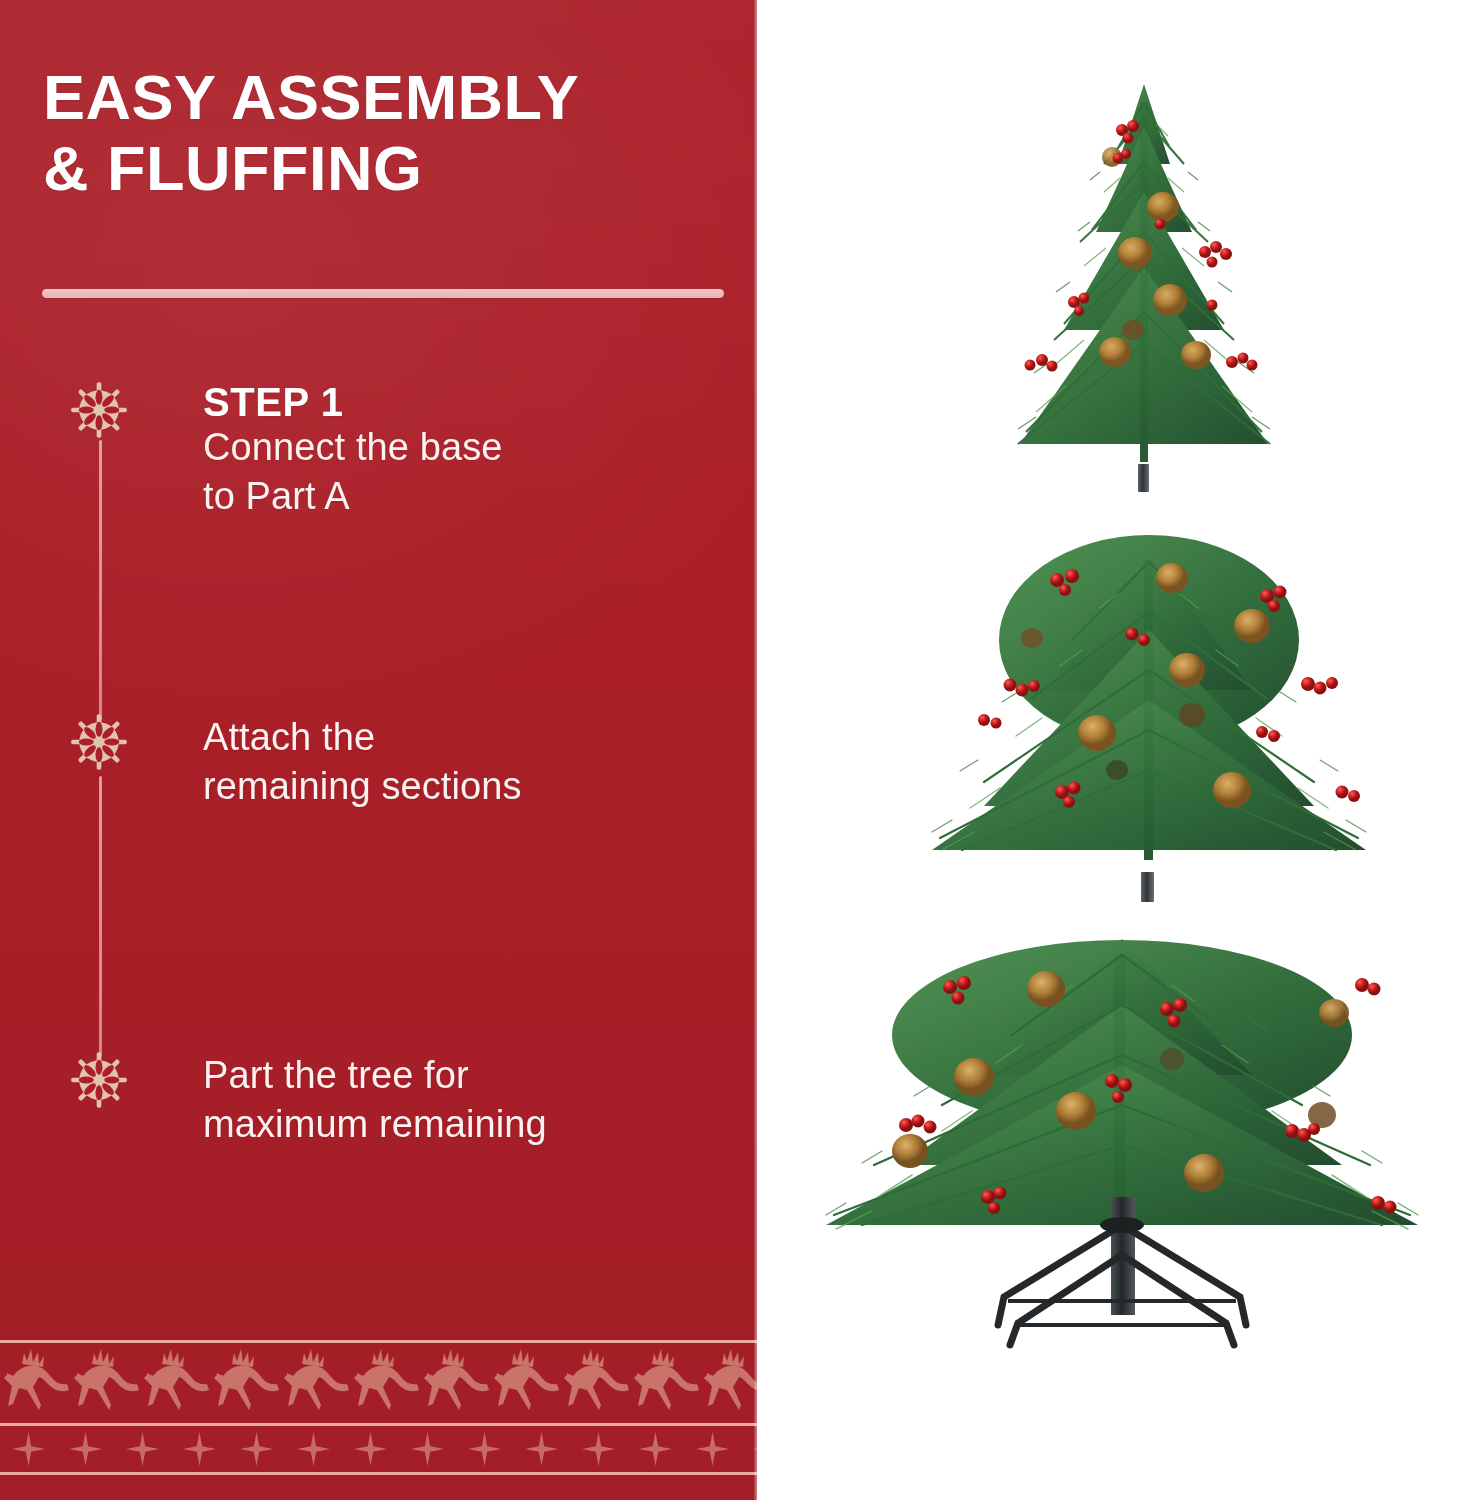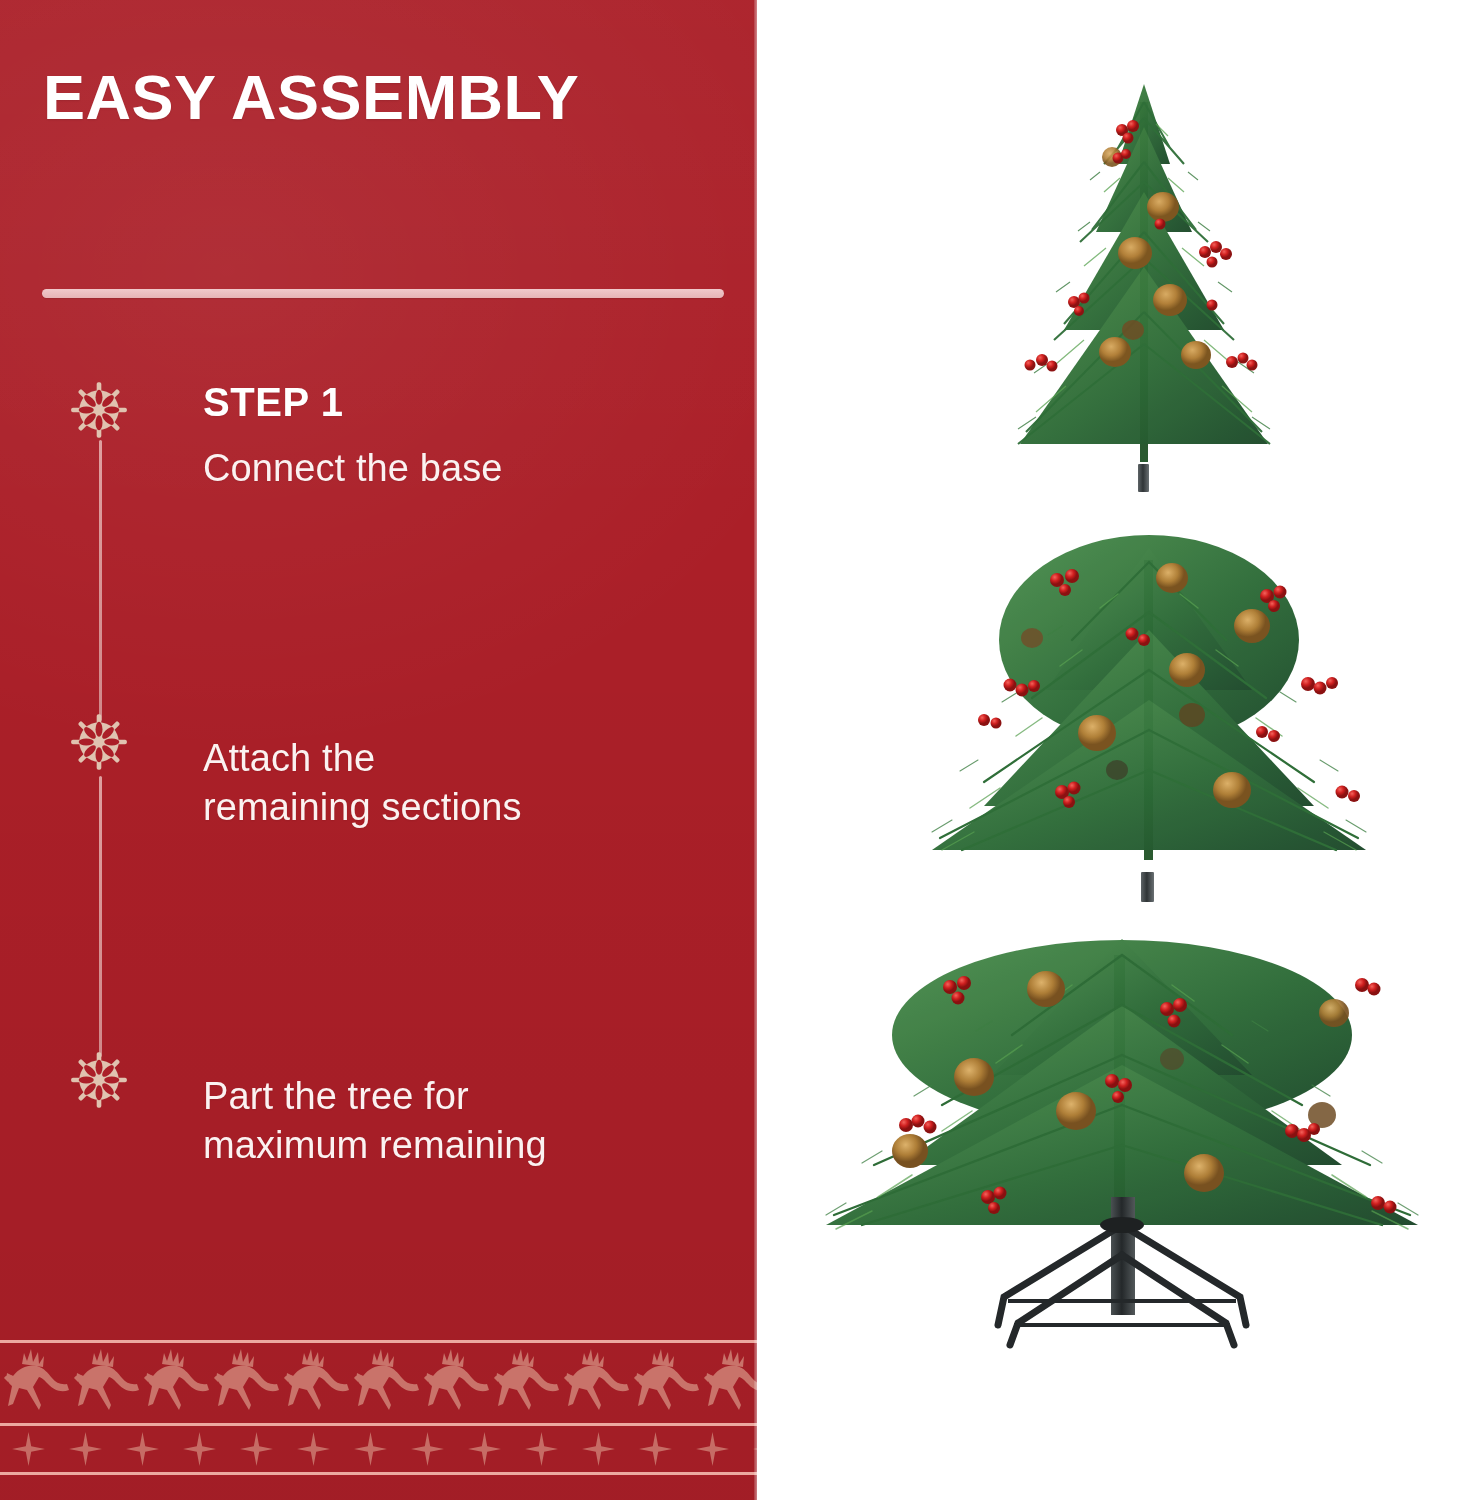--- a/index.html
+++ b/index.html
@@ -82,21 +82,20 @@
 
   .step-title {
     color:#ffffff;
     font-size:40px;
     font-weight:bold;
     letter-spacing:.6px;
     line-height:1.06;
     text-shadow:0 1px 2px rgba(0,0,0,.08);
   }
   .step-desc {
-    margin-top:21px;
     color:#fbf2f1;
     font-size:38px;
     font-weight:300;
     line-height:1.28;
     letter-spacing:.1px;
     text-shadow:0 1px 2px rgba(0,0,0,.07);
   }
 
   
   .border-band {
@@ -150,20 +149,21 @@
 </head>
 <body>
 
 <div id="root">
 
   <div class="panel" style="background: rgb(171, 31, 40);">
     <div class="panel-sheen"></div>
 
     <div class="title">
       <span>EASY ASSEMBLY</span>
+      <span class="l2">&amp; FLUFFING</span>
     </div>
 
     <div class="divider" style="background: linear-gradient(rgb(240, 201, 203), rgb(230, 180, 182));"></div>
 
     <div class="steps">
 
       <div class="connector c1"></div>
       <div class="connector c2"></div>
 
       <div class="step s1">
@@ -194,20 +194,21 @@
                 <ellipse cx="72" cy="50" rx="13" ry="6" transform="rotate(45 50 50)"></ellipse>
               </g>
             </g>
             <circle cx="50" cy="50" r="8" fill="#e0c3b0"></circle>
           </svg>
         </div>
         <div class="step-body">
           <div class="step-title">STEP 1</div>
           <div class="step-desc">
             <div>Connect the base</div>
+            <div>to Part A</div>
           </div>
         </div>
       </div>
 
       <div class="step s2">
         <div class="flake">
           <svg viewBox="0 0 100 100" aria-hidden="true">
             <g fill="#e0c3b0">
               <circle cx="50" cy="50" r="34"></circle>
               <g>

